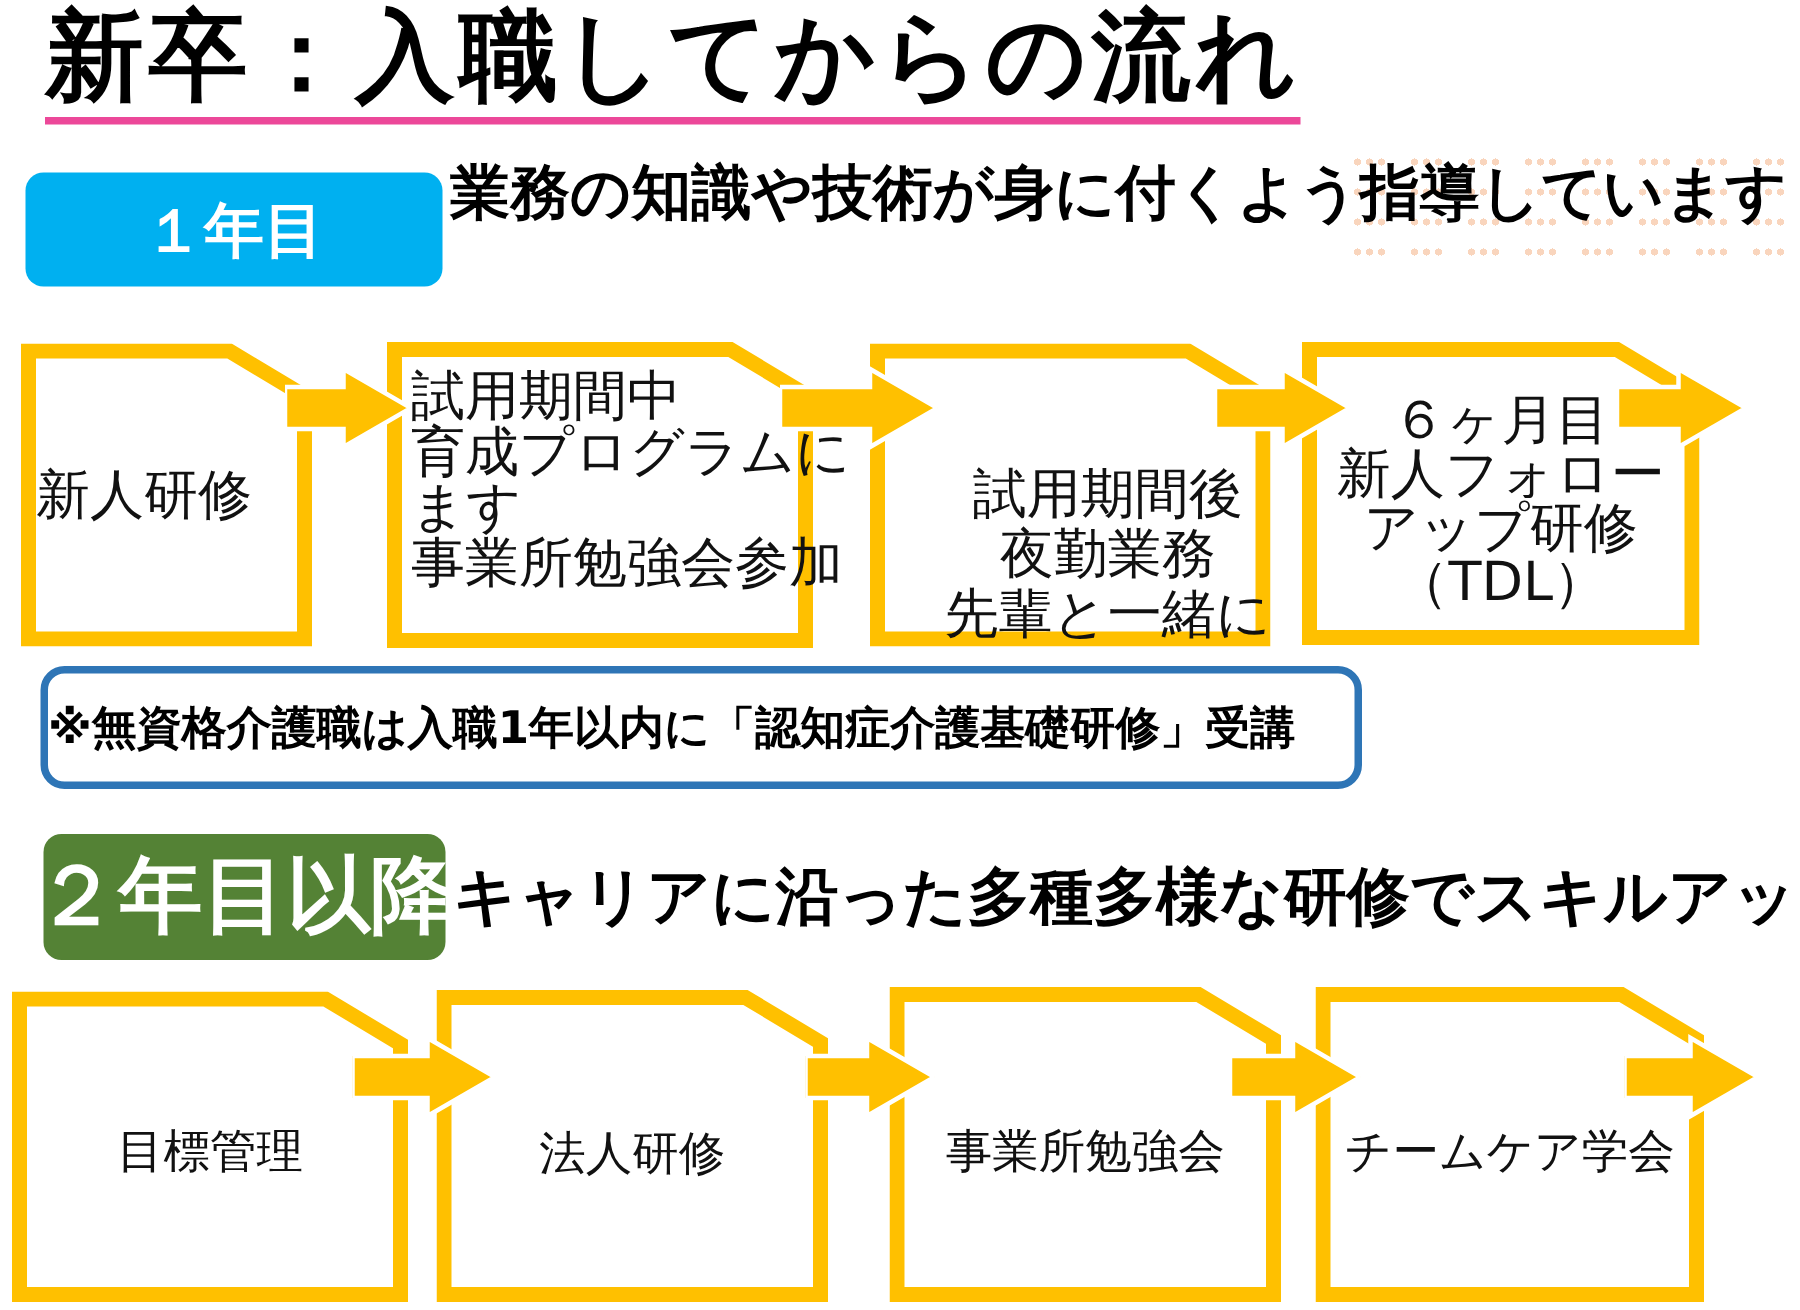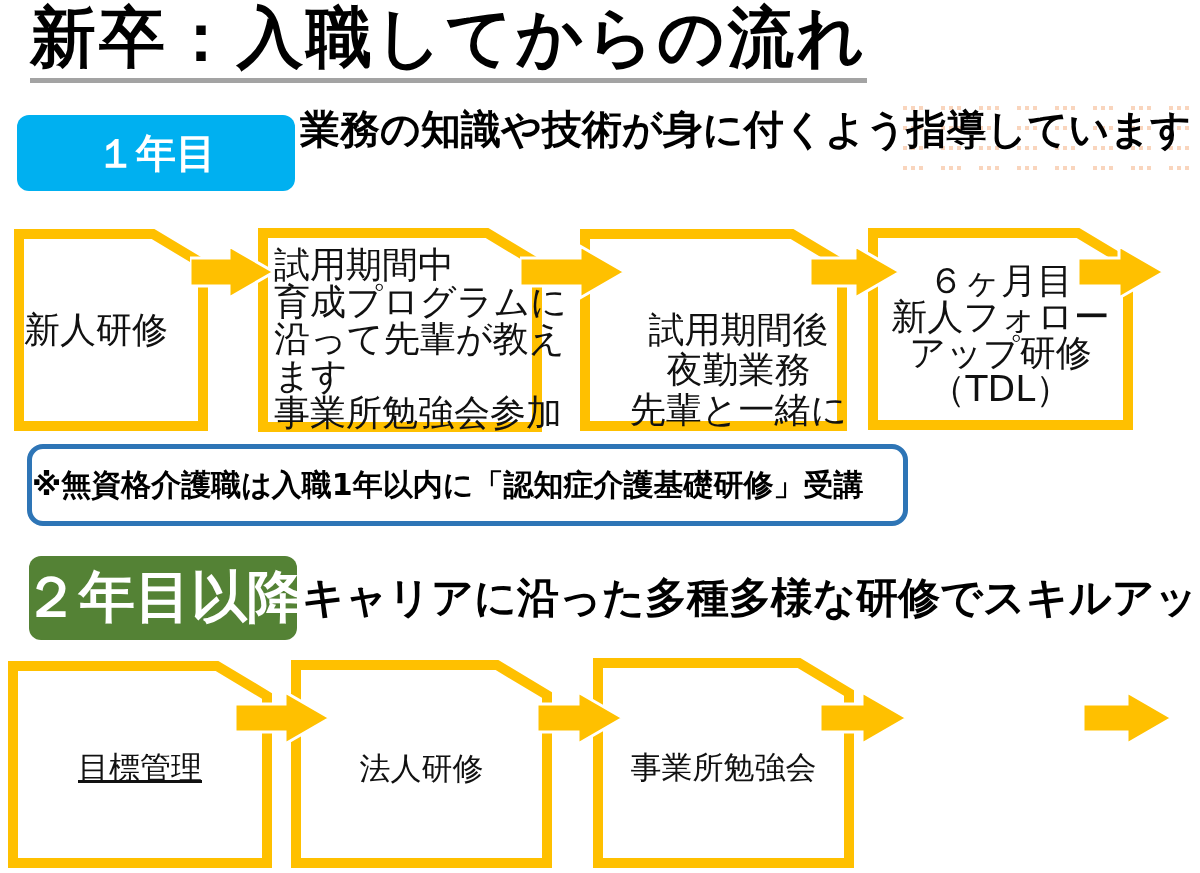--- a/index.html
+++ b/index.html
@@ -1,21 +1,21 @@
 <!DOCTYPE html>
 <html lang="ja"><head>
 <meta charset="utf-8">
 <style>
   html,body{margin:0;padding:0;background:#fff;}
   body{font-family:"DejaVu Sans",sans-serif;color:#000;}
   .canvas{position:relative;width:1200px;height:873px;background:#fff;overflow:hidden;}
 
   
   .page-title{position:absolute;left:30px;top:0px;font-size:66px;font-weight:600;
-    letter-spacing:3px;line-height:76px;white-space:nowrap;border-bottom:5px solid #a3a3a3;
+    letter-spacing:3px;line-height:76px;white-space:nowrap;border-bottom:5px solid #ec4899;
     padding-bottom:2px;display:inline-block;}
 
   
   .dots{position:absolute;left:900px;top:98px;width:296px;height:74px;z-index:1;
     background-image:
       radial-gradient(circle 2.4px at 5px 10px,  #f8cbad 99%, transparent),
       radial-gradient(circle 2.4px at 13px 10px, #f8cbad 99%, transparent),
       radial-gradient(circle 2.4px at 21px 10px, #f8cbad 99%, transparent);
     background-size:38px 20px;opacity:.8;}
 
@@ -78,21 +78,20 @@
     </div>
   </div>
 
   <div class="step" style="left:258px;top:228px;width:284px;height:204px;">
     <svg width="284" height="204" viewBox="0 0 284 204">
       <polygon points="5,5 229,5 279,35 279,199 5,199" fill="#fff" stroke="#FFC000" stroke-width="10"></polygon>
     </svg>
     <div class="step-text left" style="padding:18px 0 0 16px;line-height:37px;justify-content:flex-start;">
       <div>試用期間中</div>
       <div>育成プログラムに</div>
-      <div>沿って先輩が教え</div>
       <div>ます</div>
       <div>事業所勉強会参加</div>
     </div>
   </div>
 
   <div class="step" style="left:580px;top:229px;width:317px;height:202px;">
     <svg width="267" height="202" viewBox="0 0 267 202">
       <polygon points="5,5 212,5 262,35 262,197 5,197" fill="#fff" stroke="#FFC000" stroke-width="10"></polygon>
     </svg>
     <div class="step-text center" style="padding-top:80px;line-height:40px;">
@@ -139,21 +138,21 @@
     <span class="note-text">※無資格介護職は入職1年以内に「認知症介護基礎研修」受講</span>
   </div>
 
   <div class="badge badge-year2">２年目以降</div>
   <div class="skillup">キャリアに沿った多種多様な研修でスキルアップ</div>
 
   <div class="step" style="left:8px;top:661px;width:264px;height:207px;">
     <svg width="264" height="207" viewBox="0 0 264 207">
       <polygon points="5,5 209,5 259,35 259,202 5,202" fill="#fff" stroke="#FFC000" stroke-width="10"></polygon>
     </svg>
-    <div class="step-text center r2-text" style="padding-top:6px;text-decoration:underline;">
+    <div class="step-text center r2-text" style="padding-top:6px;">
       <div>目標管理</div>
     </div>
   </div>
 
   <div class="step" style="left:291px;top:660px;width:261px;height:208px;">
     <svg width="261" height="208" viewBox="0 0 261 208">
       <polygon points="5,5 206,5 256,35 256,203 5,203" fill="#fff" stroke="#FFC000" stroke-width="10"></polygon>
     </svg>
     <div class="step-text center r2-text" style="padding-top:10px;">
       <div>法人研修</div>
@@ -162,20 +161,28 @@
 
   <div class="step" style="left:593px;top:658px;width:261px;height:210px;">
     <svg width="261" height="210" viewBox="0 0 261 210">
       <polygon points="5,5 206,5 256,35 256,205 5,205" fill="#fff" stroke="#FFC000" stroke-width="10"></polygon>
     </svg>
     <div class="step-text center r2-text" style="padding-top:10px;">
       <div>事業所勉強会</div>
     </div>
   </div>
 
+  <div class="step" style="left:877px;top:658px;width:259px;height:210px;">
+    <svg width="259" height="210" viewBox="0 0 259 210">
+      <polygon points="5,5 204,5 254,35 254,205 5,205" fill="#fff" stroke="#FFC000" stroke-width="10"></polygon>
+    </svg>
+    <div class="step-text center r2-text" style="padding-top:10px;">
+      <div>チームケア学会</div>
+    </div>
+  </div>
 
   <div class="arrow" style="left:235px;top:689px;">
     <svg width="95" height="58" viewBox="0 0 95 58">
         <polygon points="0,15 50,15 50,3 95,29 50,55 50,43 0,43" fill="#FFC000" stroke="#fff" stroke-width="3"></polygon>
       </svg>
   </div>
   <div class="arrow" style="left:537px;top:689px;">
     <svg width="86" height="58" viewBox="0 0 86 58">
         <polygon points="0,15 41,15 41,3 86,29 41,55 41,43 0,43" fill="#FFC000" stroke="#fff" stroke-width="3"></polygon>
       </svg>

